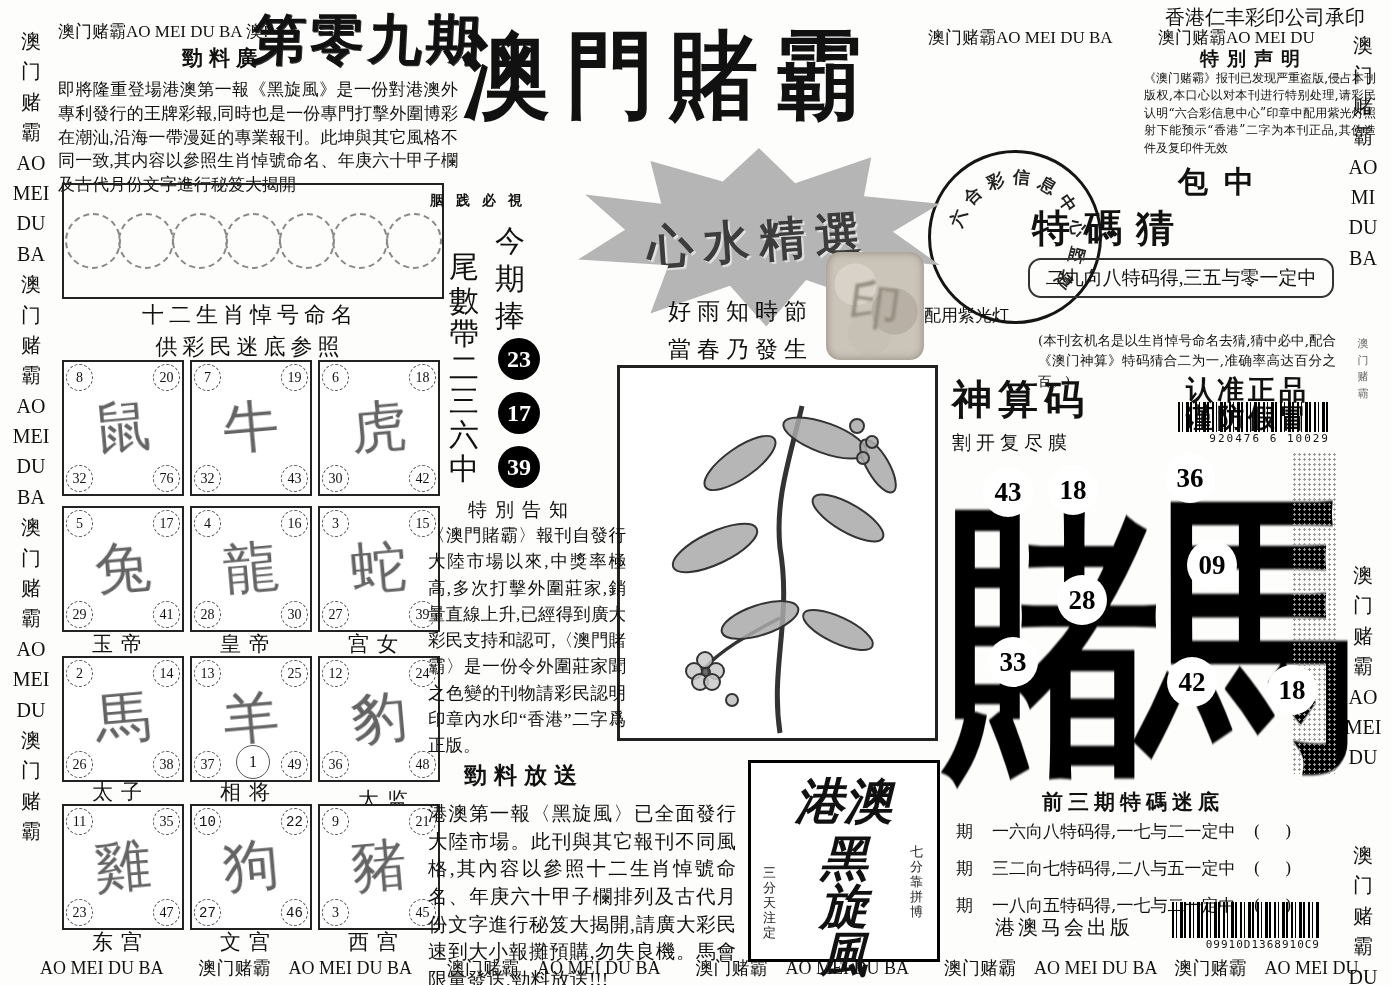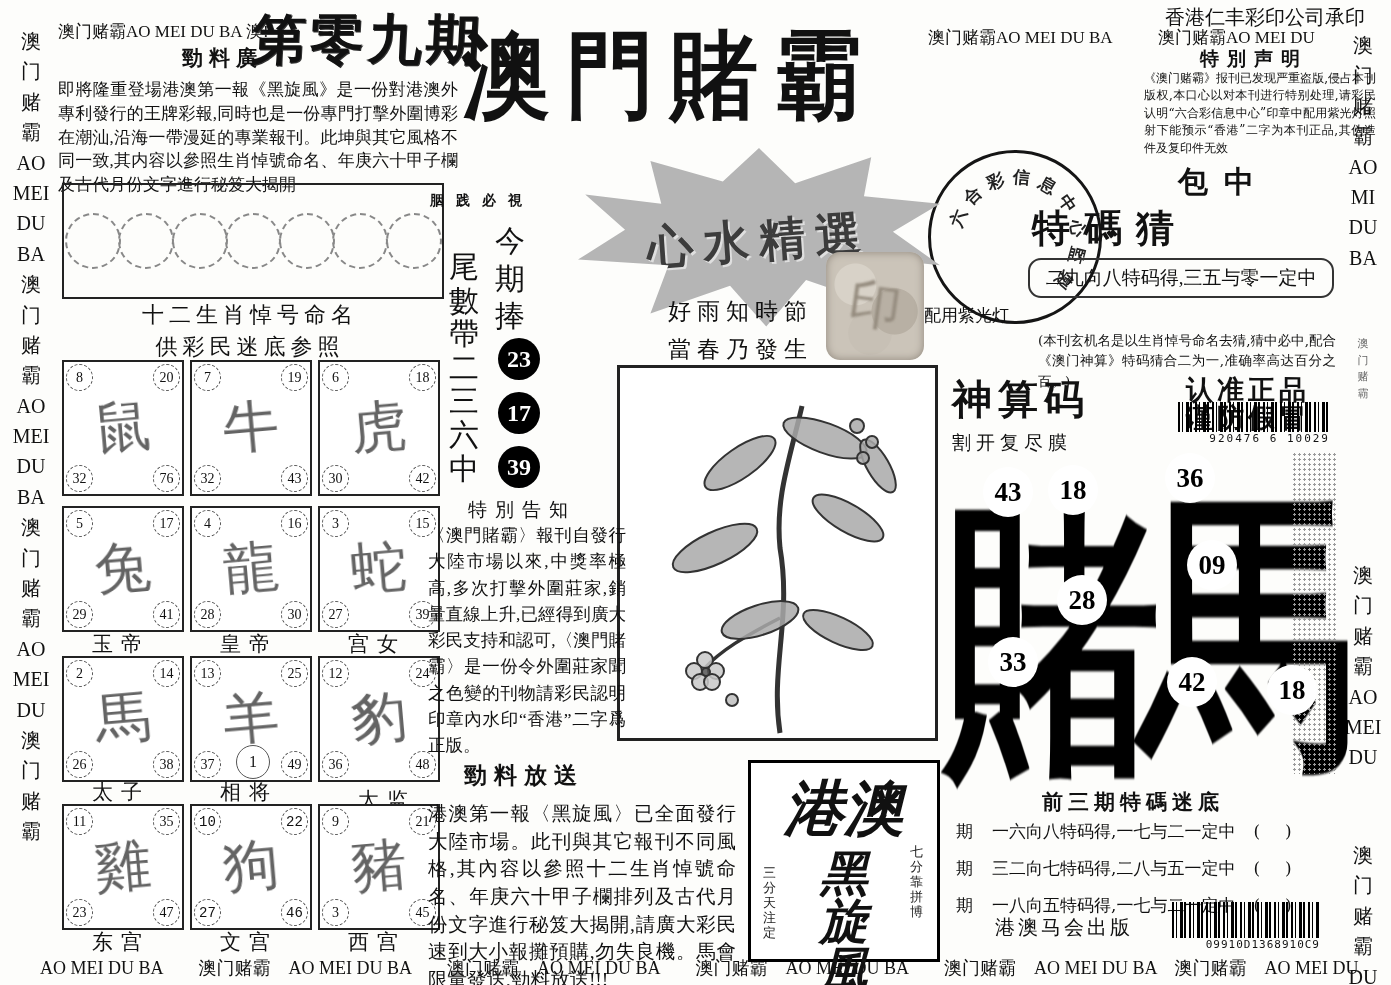--- a/index.html
+++ b/index.html
@@ -52,21 +52,21 @@
           #cbc4b9;
           box-shadow:inset 0 0 8px #8d857a;display:flex;align-items:center;justify-content:center;}
   .sqseal span{font-size:52px;color:#958c7f;filter:blur(1px);transform:rotate(8deg);}
   
   .bars{background:repeating-linear-gradient(90deg,#000 0 2px,transparent 2px 4px,#000 4px 5px,
         transparent 5px 8px,#000 8px 11px,transparent 11px 12px,#000 12px 14px,transparent 14px 17px);}
   .bcdigits{font-family:"DejaVu Sans Mono","Liberation Mono",monospace;font-size:11px;letter-spacing:2px;text-align:right;}
   
   .tipbox{border:2px solid #333;border-radius:9px;display:flex;align-items:center;justify-content:center;}
   .hxf{border:3px solid #000;background:#fff;}
-  .hxf .toprow{display:flex;justify-content:space-around;font-size:60px;font-weight:900;margin-top:6px;
+  .hxf .toprow{display:flex;justify-content:space-around;font-size:49px;font-weight:900;margin-top:6px;
                font-style:italic;}
   .hxf .vert{font-size:48px;font-weight:900;line-height:1.02;text-align:center;font-style:italic;}
   .hxf .note{position:absolute;font-size:13px;line-height:1.15;color:#222;}
   .plantbox{border:3px solid #222;background:#fff;}
   .qrow{position:absolute;display:flex;align-items:baseline;font-size:17px;}
   .qrow .di{width:22px;} .qrow .qi{width:22px;margin-left:12px;margin-right:14px;}
   .qrow .res{margin-left:18px;letter-spacing:4px;}
   .strip{font-size:20px;line-height:1.52;}
 </style>
 </head>

